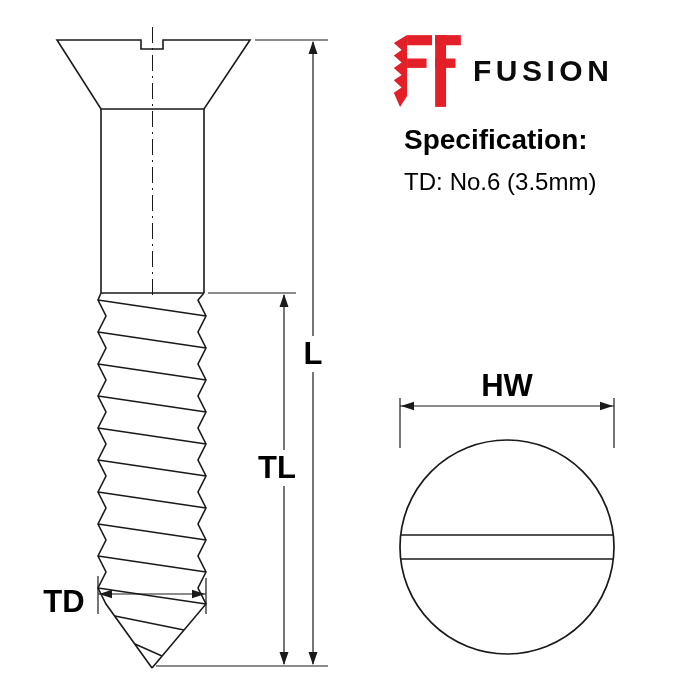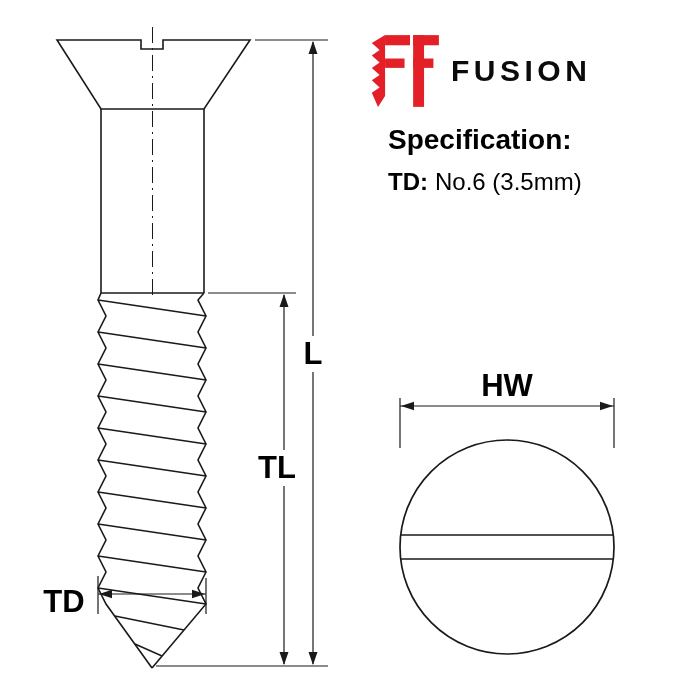--- a/index.html
+++ b/index.html
@@ -1,29 +1,29 @@
 <!DOCTYPE html>
 <html><head>
 <meta charset="utf-8">
 <style>
   html,body{margin:0;padding:0;background:#ffffff;}
   #page{position:relative;width:700px;height:700px;background:#ffffff;
         font-family:"Liberation Sans",sans-serif;overflow:hidden;color:#000;}
   .abs{position:absolute;}
   svg text{font-family:"Liberation Sans",sans-serif;}
 
-  #brand{position:absolute;left:364px;top:30px;display:flex;align-items:center;}
+  #brand{position:absolute;left:386px;top:30px;display:flex;align-items:center;}
   #brand-text{margin-left:9px;}
   .brand-line{font-size:30px;font-weight:bold;letter-spacing:4.5px;
               color:#0b0b0b;line-height:36px;}
 
-  #spec{position:absolute;left:388px;top:124px;}
+  #spec{position:absolute;left:404px;top:124px;}
   #spec-heading{font-size:28px;font-weight:bold;margin-bottom:12px;}
   .spec-item{font-size:24px;margin-top:12px;white-space:nowrap;}
-  .spec-key{font-weight:bold;margin-right:7px;}
+  .spec-key{font-weight:normal;margin-right:7px;}
 </style>
 </head>
 <body>
 
 <div id="page">
 
   <svg class="abs" style="left:0;top:0" width="700" height="700" viewBox="0 0 700 700">
 
     <g stroke="#1a1a1a" stroke-width="1.6" fill="none">
       <path d="M57,40 H141 V49 H163 V40 H250 L204,109 L101,109 Z"></path>

